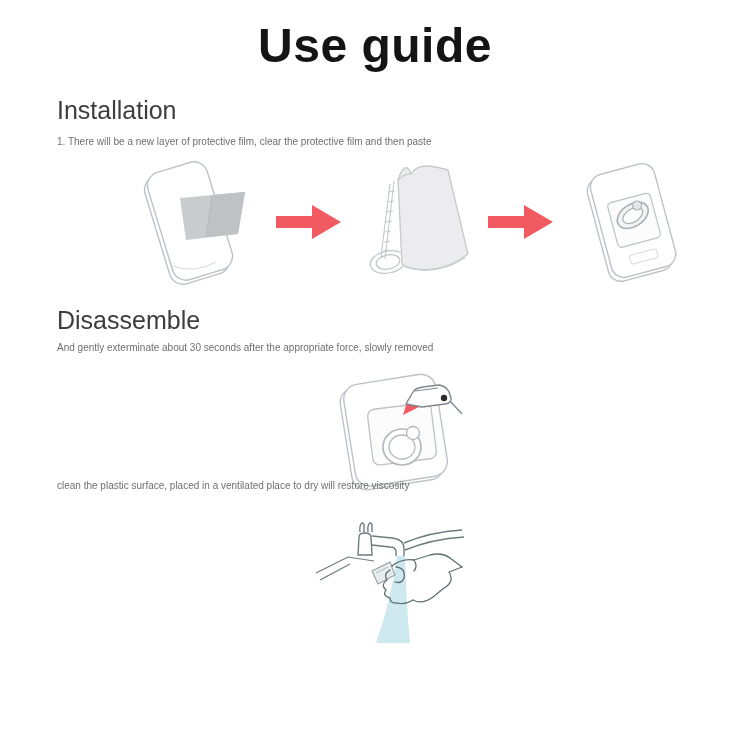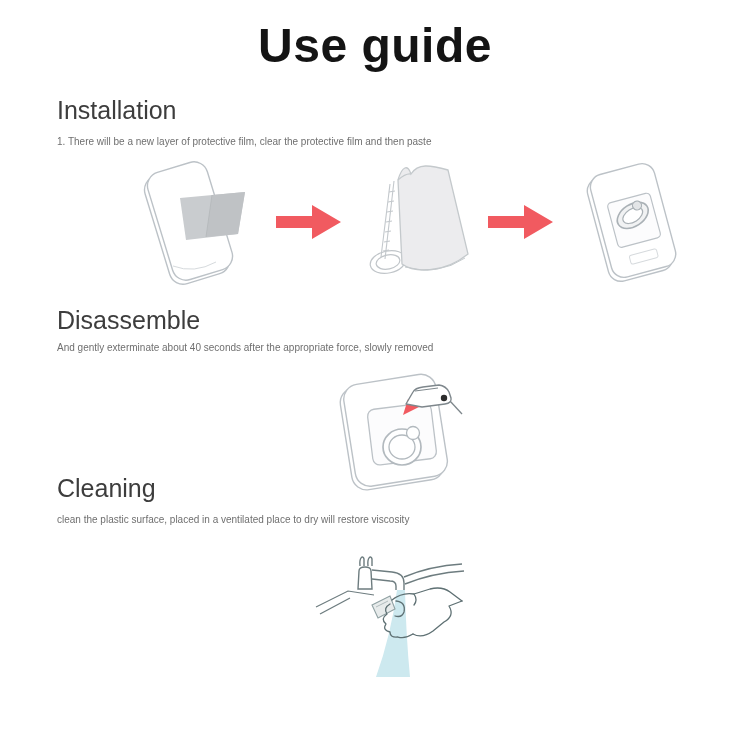--- a/index.html
+++ b/index.html
@@ -135,21 +135,21 @@
             <circle cx="73" cy="48" r="4.5" fill="#e3e5e7" stroke="#aab1b6" stroke-width="1.2"></circle>
           </g>
         </g>
       </svg>
 
     </div>
   </section>
 
   <section class="sec-disassemble">
     <h2 class="sec-heading">Disassemble</h2>
-    <p class="sec-line">And gently exterminate about 40 seconds after the appropriate force, slowly removed</p>
+    <p class="sec-line">And gently exterminate about 30 seconds after the appropriate force, slowly removed</p>
 
     <div class="illus-center">
       <svg width="165" height="122" viewBox="0 0 165 122">
         <g transform="rotate(-9 76 57)" stroke="#bcc2c7" stroke-width="1.4" fill="#fff">
           <rect x="27" y="9" width="93" height="103" rx="15"></rect>
           <rect x="31" y="6" width="93" height="103" rx="15"></rect>
         </g>
         <g transform="rotate(-7 84 61)">
           <rect x="52" y="33" width="64" height="56" rx="7" fill="#fcfcfd" stroke="#bcc2c7" stroke-width="1.3"></rect>
         </g>
@@ -161,21 +161,20 @@
           <path d="M88,31 L95,19 Q97,15 105,14 L121,12 Q128,13 131,19 L133,25 Q134,30 127,31 L104,34 Z" fill="#fff" stroke="#7e878c" stroke-width="1.4" stroke-linejoin="round"></path>
           <path d="M97,18 L120,15" stroke="#7e878c" stroke-width="1" fill="none"></path>
           <circle cx="126" cy="25" r="3.2" fill="#2c2c2c"></circle>
           <path d="M132,28 L144,41" stroke="#7e878c" stroke-width="1.3" fill="none"></path>
         </g>
       </svg>
     </div>
   </section>
 
   <section class="sec-cleaning">
-    <h2 class="sec-heading">Cleaning</h2>
     <p class="sec-line">clean the plastic surface, placed in a ventilated place to dry will restore viscosity</p>
 
     <div class="illus-clean">
       <svg width="160" height="140" viewBox="0 0 160 140">
 
         <path d="M83,47 L91,47 Q92,92 96,134 L62,134 Q77,92 83,47 Z" fill="#cde9ef"></path>
 
         <g stroke="#6d7c7f" stroke-width="1.2" fill="none">
           <path d="M2,64 L34,48 L60,52"></path>
           <path d="M6,71 L36,55"></path>

